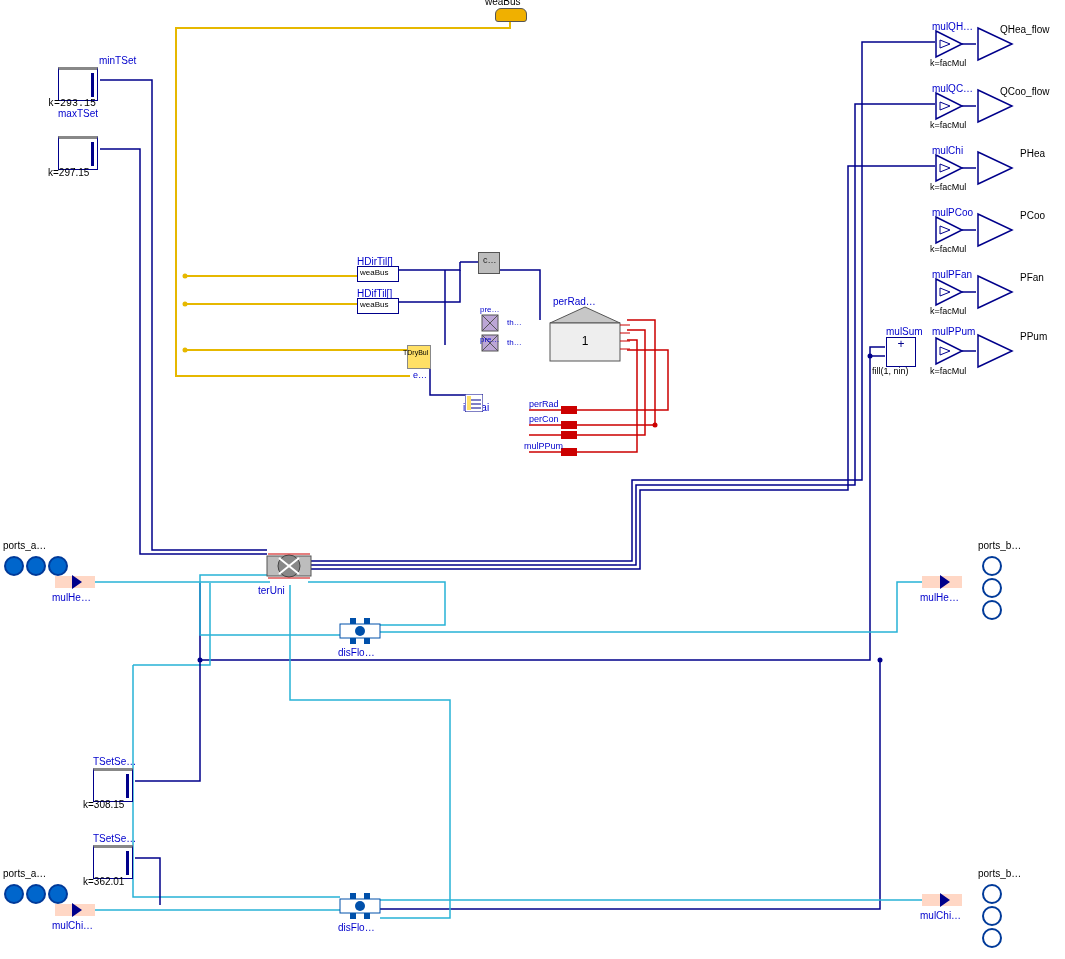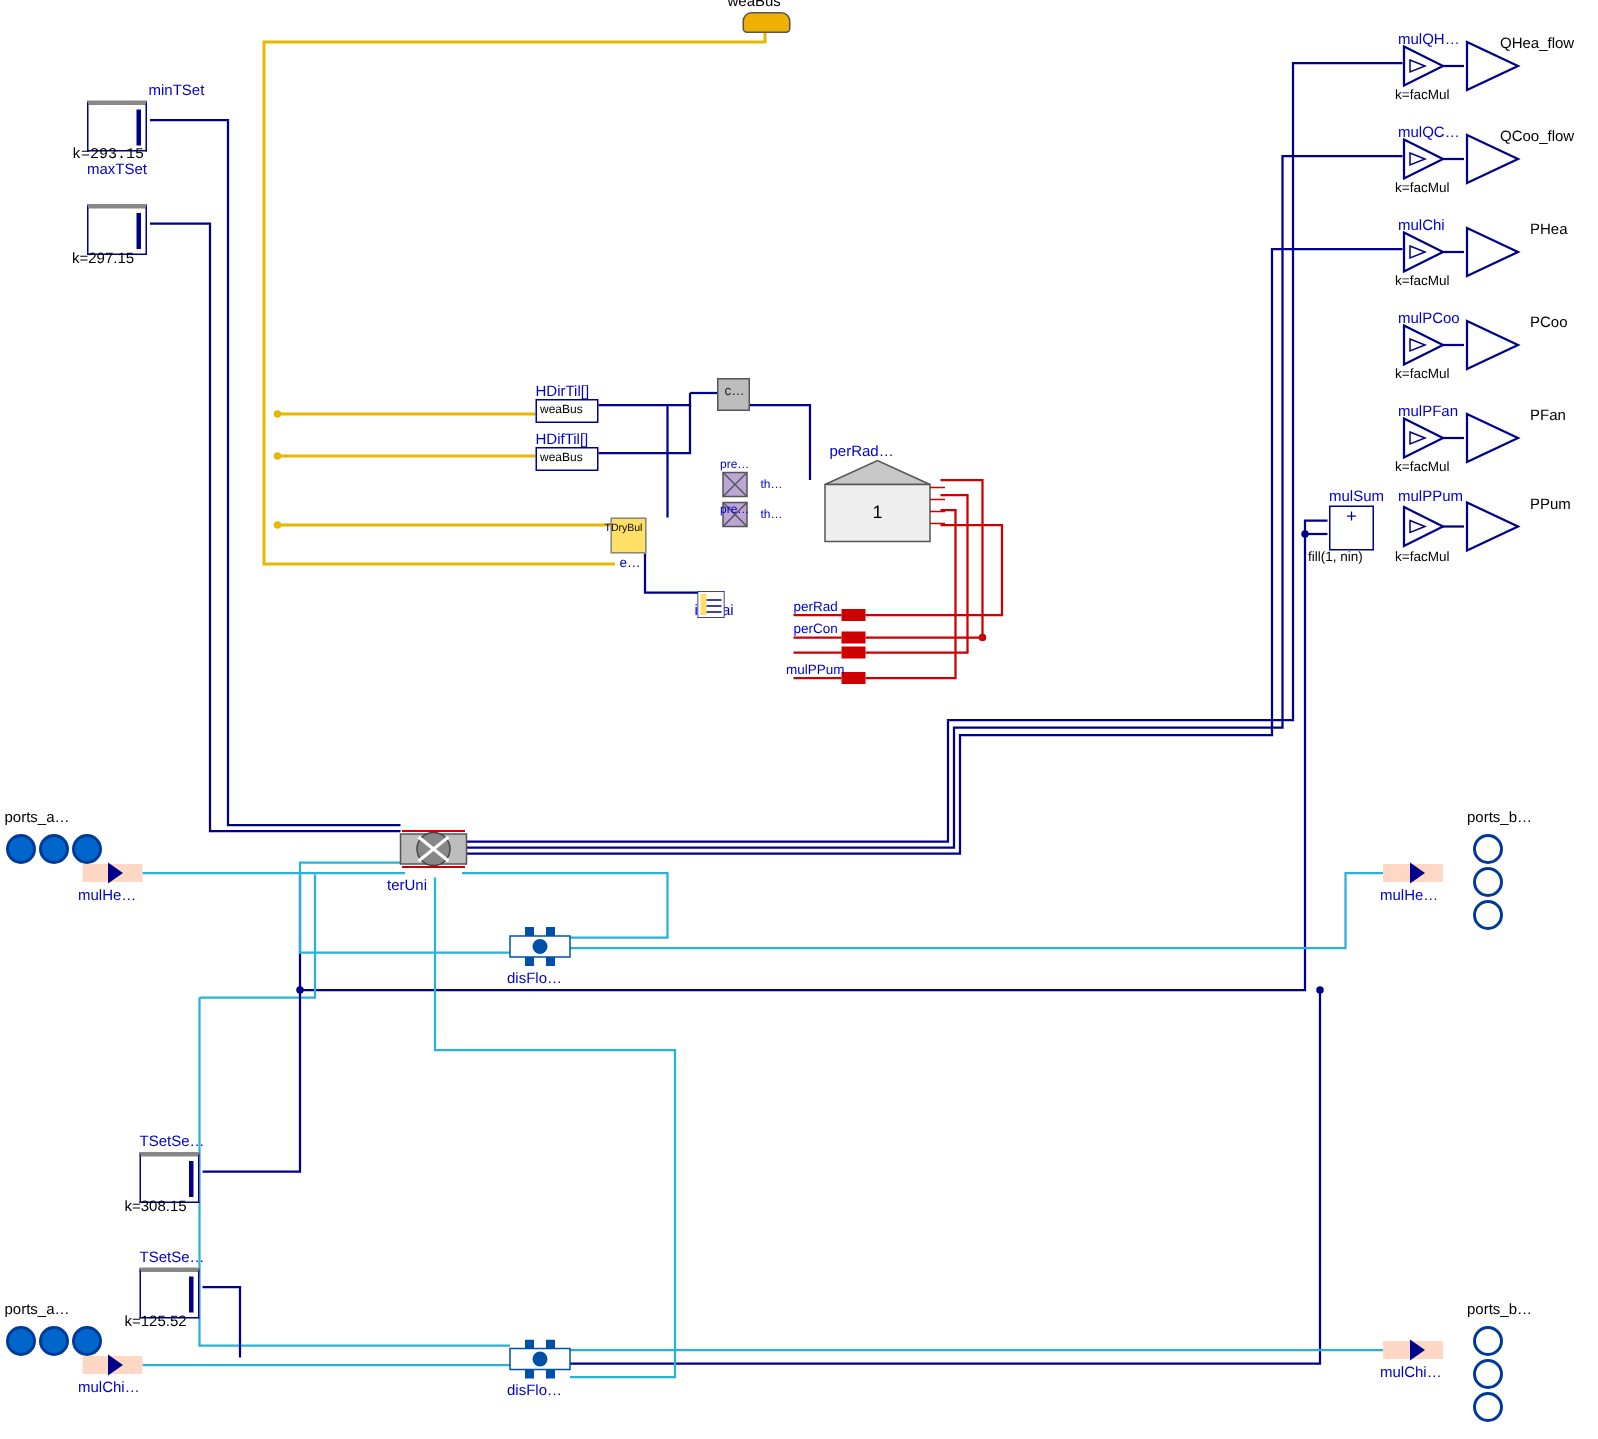--- a/index.html
+++ b/index.html
@@ -196,21 +196,21 @@
   <div class="label" style="left:58px; top:108px;">maxTSet</div>
   <div class="const-block" style="left:58px; top:136px;"></div>
   <div class="label-black" style="left:48px; top:167px;">k=297.15</div>
 
   <div class="label" style="left:93px; top:756px;">TSetSe…</div>
   <div class="const-block" style="left:93px; top:768px;"></div>
   <div class="label-black" style="left:83px; top:799px;">k=308.15</div>
 
   <div class="label" style="left:93px; top:833px;">TSetSe…</div>
   <div class="const-block" style="left:93px; top:845px;"></div>
-  <div class="label-black" style="left:83px; top:876px;">k=125.52</div>
+  <div class="label-black" style="left:83px; top:876px;">k=362.01</div>
 
   <div class="label-black" style="left:3px; top:540px;">ports_a…</div>
   <div class="port-row" style="left:4px; top:556px;">
     <div class="port-circle port-filled"></div>
       <div class="port-circle port-filled"></div>
       <div class="port-circle port-filled"></div>
   </div>
   <div class="flow-block" style="left:55px; top:576px;"></div>
   <div class="arrow-tri" style="left:72px; top:575px;"></div>
   <div class="label" style="left:52px; top:592px;">mulHe…</div>

